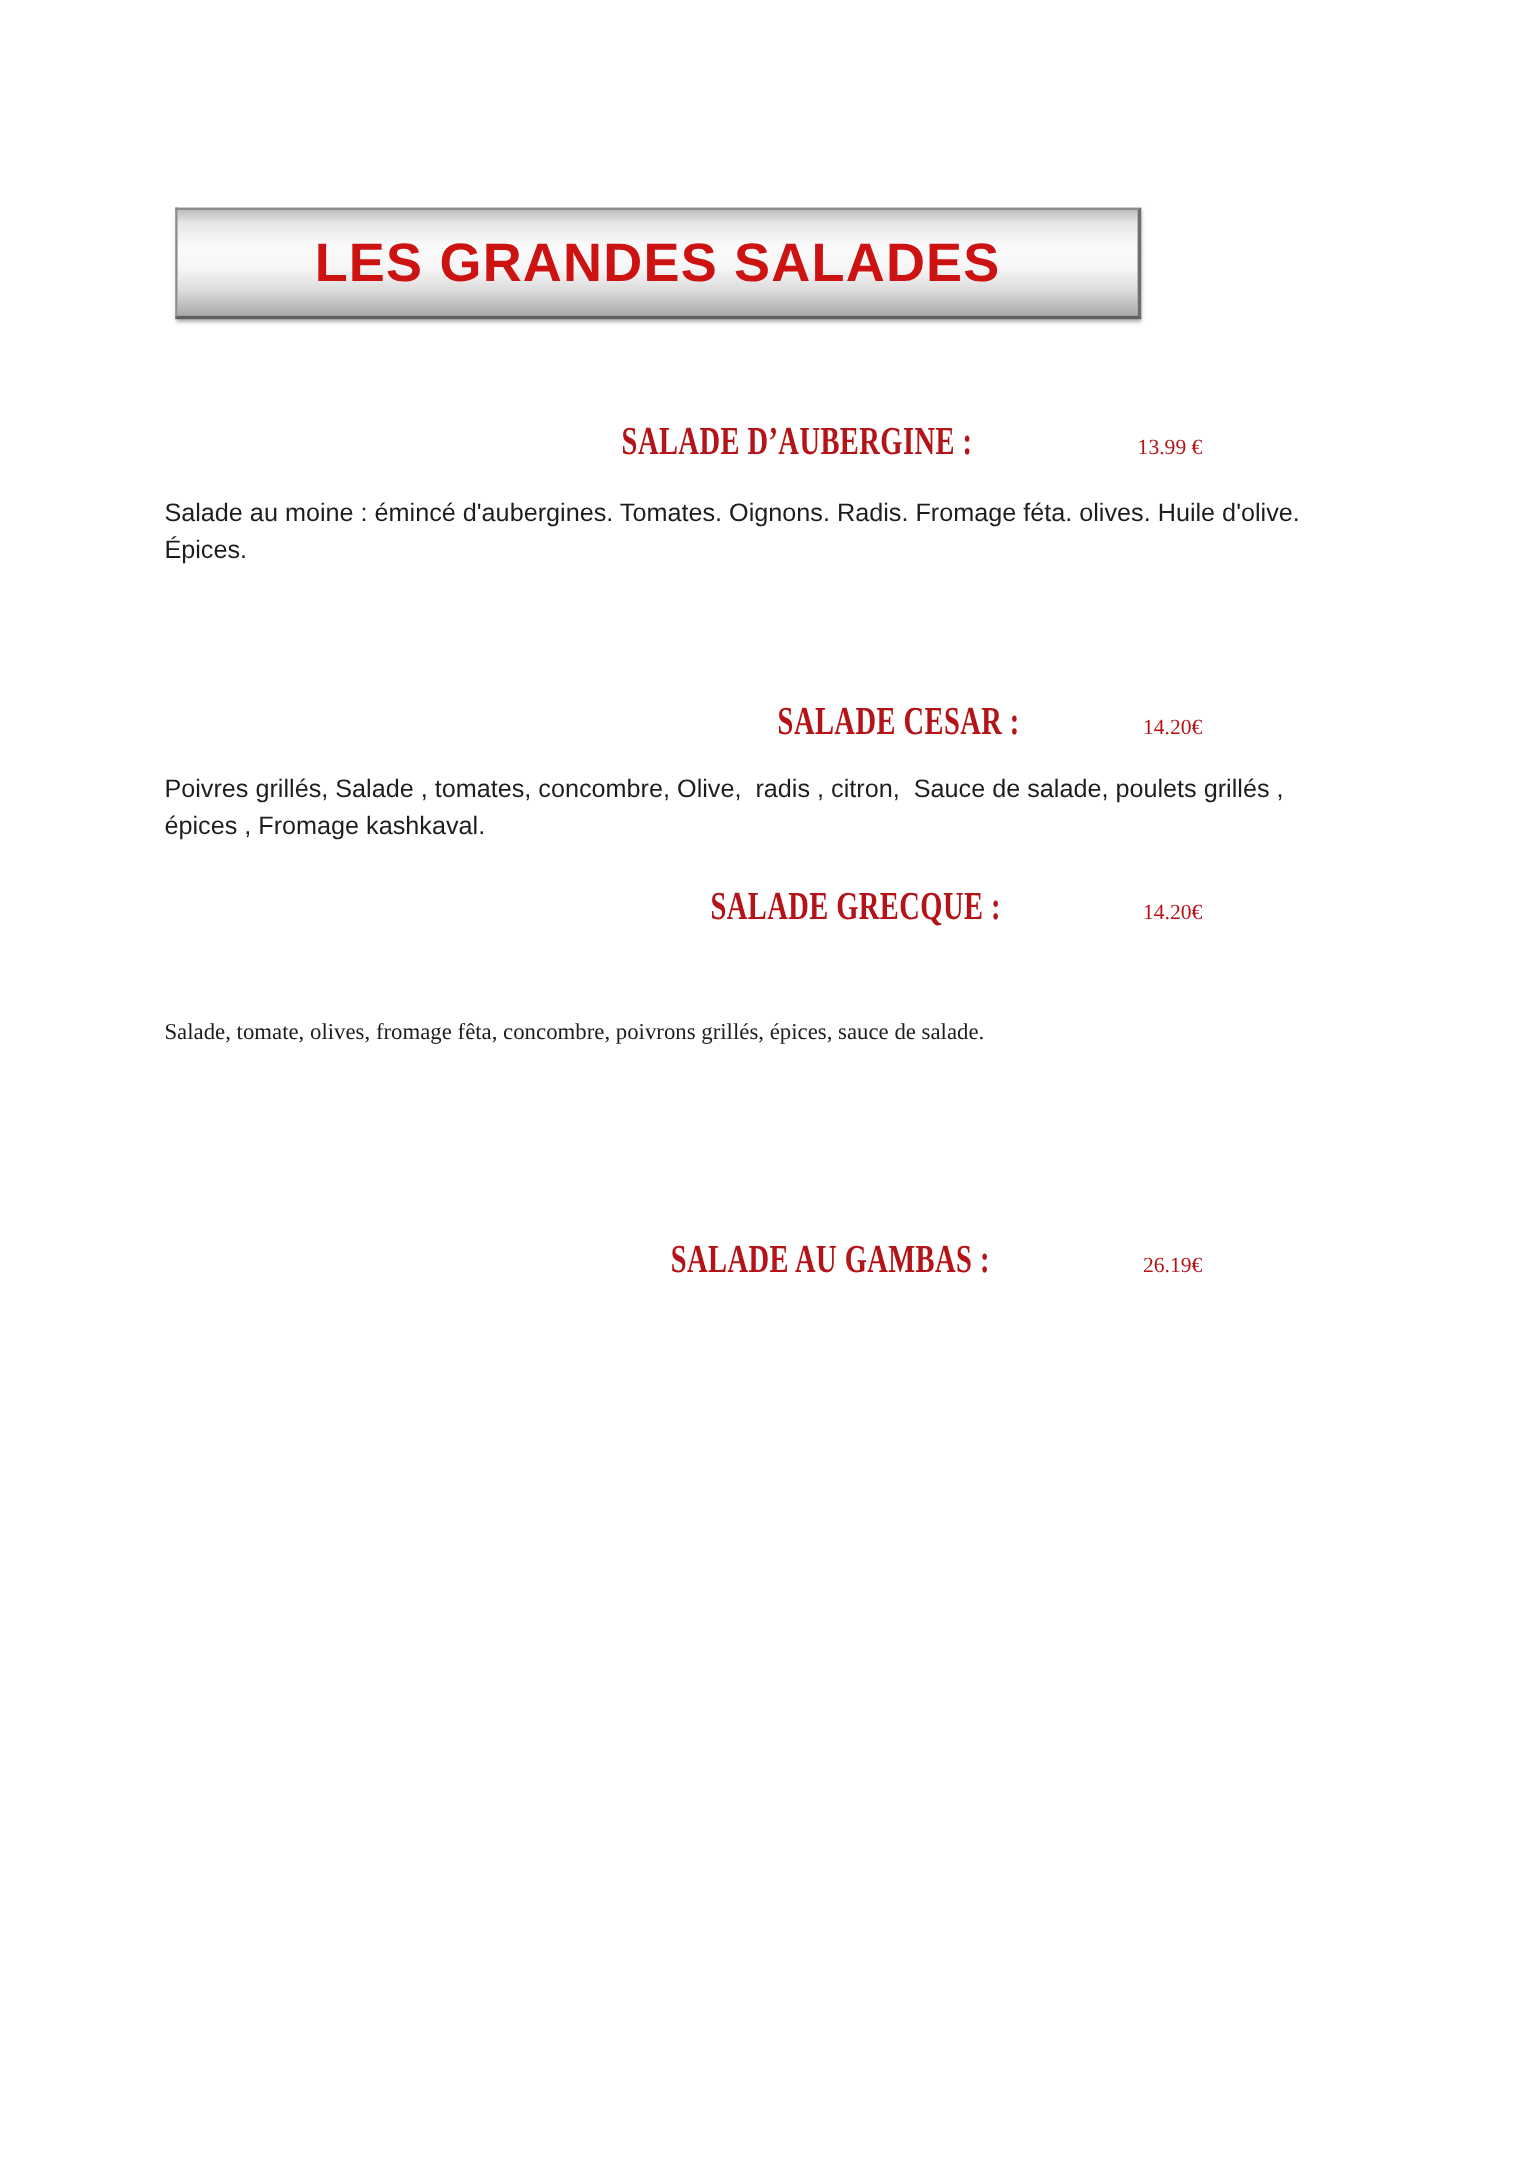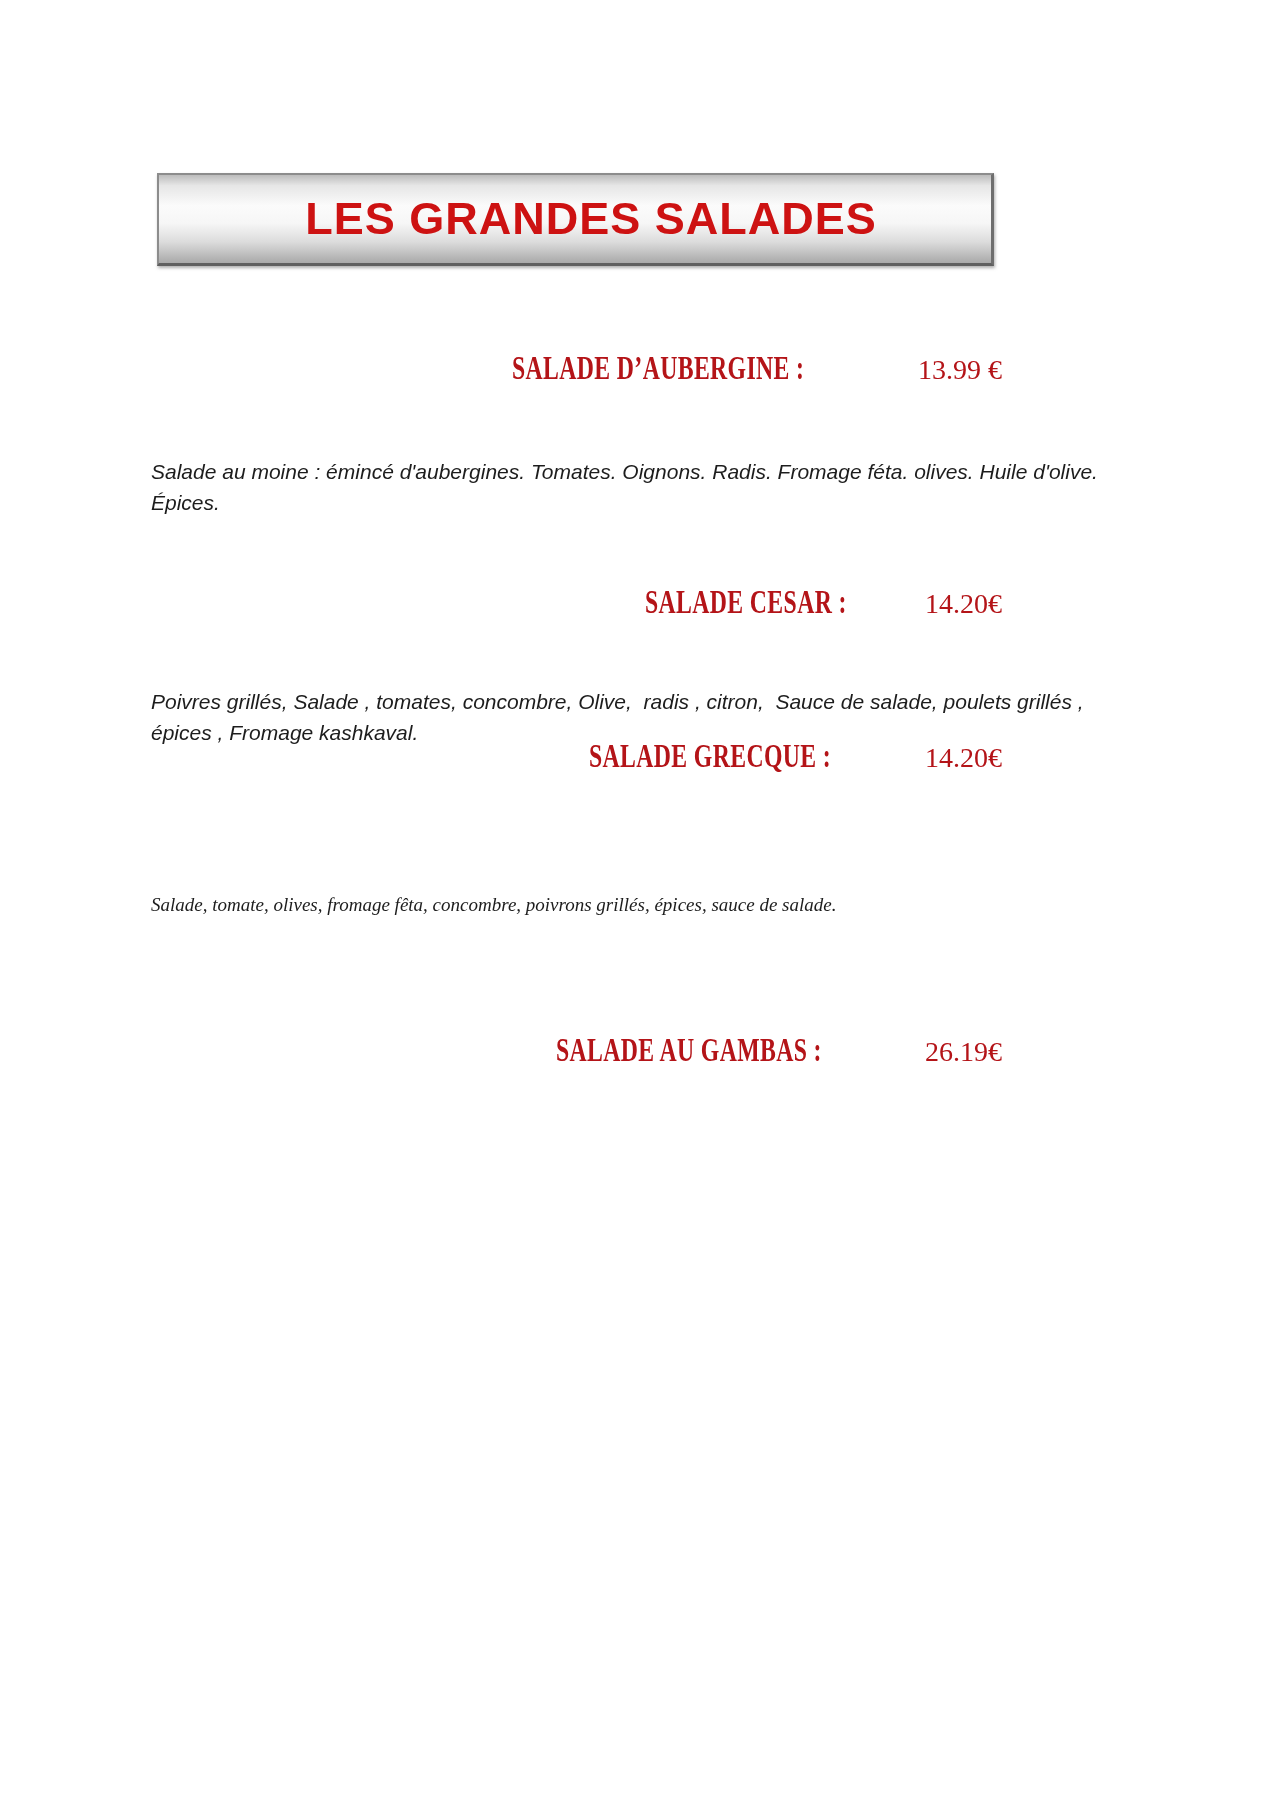--- a/index.html
+++ b/index.html
@@ -11,32 +11,31 @@
     position: relative;
     width: 1280px;
     height: 1810px;
     background: #ffffff;
     overflow: hidden;
     font-family: "Liberation Sans", sans-serif;
   }
   
   .banner {
     position: absolute;
-    left: 157px;
+    left: 146px;
     top: 173px;
     width: 800px;
     height: 88px;
     background: linear-gradient(180deg,
       #bcbcbc 0%, #e6e6e6 12%, #fbfbfb 35%,
       #f6f6f6 55%, #dcdcdc 76%, #a9a9a9 100%);
     border: 2px solid #8c8c8c;
     border-right: 3px solid #6e6e6e;
     border-bottom: 3px solid #5f5f5f;
     box-shadow: 1px 2px 3px rgba(110,110,110,0.55);
-    padding-left: 32px;
   }
   .banner-title {
     width: 100%;
     line-height: 88px;
     text-align: center;
     font-family: "Liberation Sans", sans-serif;
     font-weight: bold;
     font-size: 45px;
     letter-spacing: 1px;
     color: var(--banner-red, #cd1212);
@@ -57,34 +56,33 @@
     font-weight: bold;
     font-size: 33px;
     color: var(--item-red, #b41418);
     transform: scaleX(0.72);
     transform-origin: left bottom;
     white-space: nowrap;
     letter-spacing: 0.5px;
   }
   .item-price {
     font-family: "Liberation Serif", serif;
-    font-size: 28px;
+    font-size: 18px;
     color: var(--item-red, #b41418);
     white-space: nowrap;
+    margin-left: 24px;
   }
   .desc {
     position: absolute;
-    left: 151px;
+    left: 137px;
     font-family: "Liberation Sans", sans-serif;
-    font-style: italic;
     font-size: 21px;
     line-height: 31px;
     color: var(--text-dark, #1d1d1d);
     white-space: pre;
-    margin-top: 44px;
   }
   .desc.serif {
     font-family: "Liberation Serif", serif;
     font-size: 19px;
   }
 </style>
 </head>
 <body>
 
 <div class="page">

